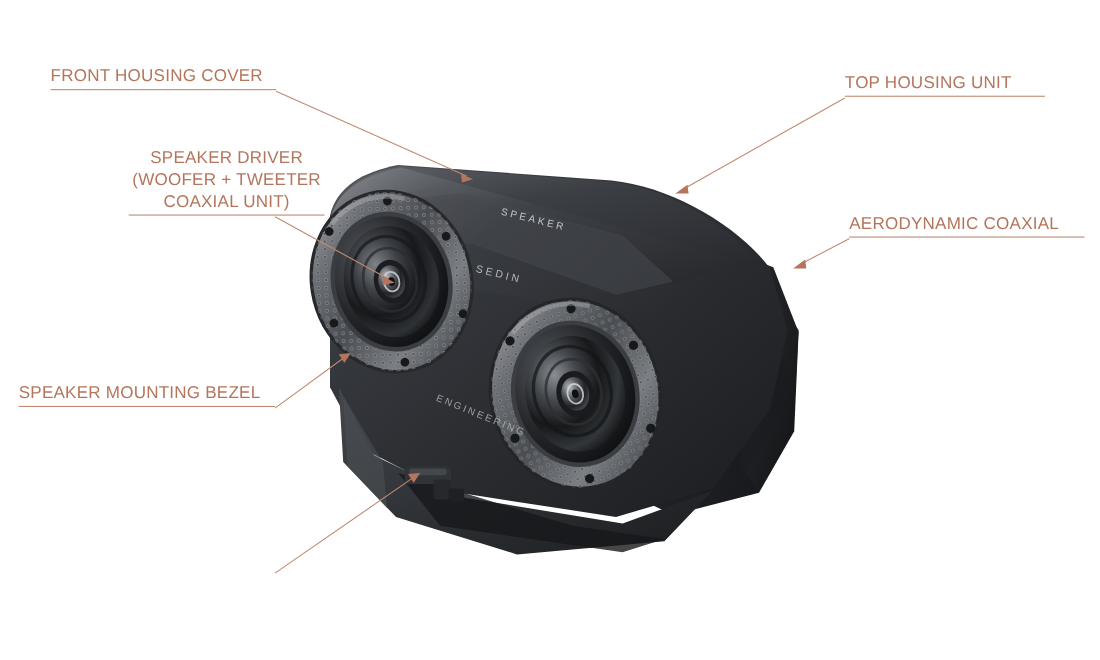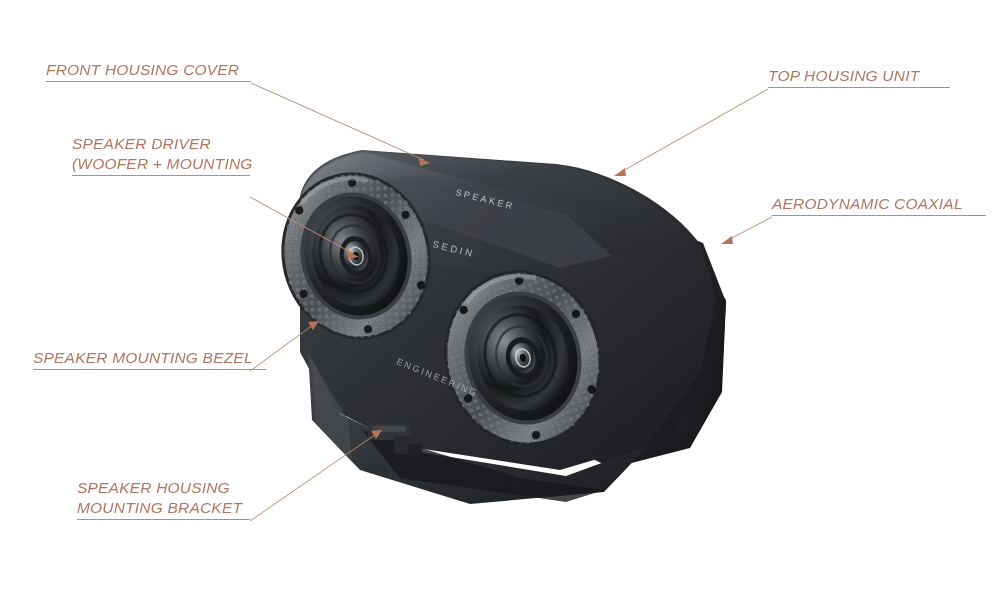--- a/index.html
+++ b/index.html
@@ -14,30 +14,29 @@
   .callout { position:absolute; }
   .callout .lbl {
     font-size:15.5px;
     letter-spacing:0.2px;
     line-height:20px;
     color:#b5755c;
     white-space:nowrap;
     font-weight:400;
     font-family:"Liberation Sans", sans-serif;
     display:block;
-    font-style:italic;
   }
   .callout .line {
     display:block;
     height:1px;
     background:#c08a72;
     margin-top:1px;
   }
   .callout.left-align { text-align:left; }
-  .callout.right-align { text-align:left; }
+  .callout.right-align { text-align:center;margin-left:45px; }
 
   .leaders { position:absolute; inset:0; pointer-events:none; }
 </style>
 </head>
 <body>
 
 <div id="stage">
 
   <svg id="artwork" viewBox="0 0 1000 600">
     <defs>
@@ -261,34 +260,30 @@
     </g>
   </svg>
 
   <div class="callout left-align" style="left:46px; top:60px; width:205px;">
     <span class="lbl">FRONT HOUSING COVER</span>
     <span class="line"></span>
   </div>
 
   <div class="callout right-align" style="left:72px; top:134px; width:178px;">
     <span class="lbl">SPEAKER DRIVER</span>
-    <span class="lbl">(WOOFER + MOUNTING</span>
-    <span class="line"></span>
-  </div>
-
-  <div class="callout left-align" style="left:17px; top:348px; width:233px;margin-left:16px;">
+    <span class="lbl">(WOOFER + TWEETER</span>
+    <span class="lbl">COAXIAL UNIT)</span>
+    <span class="line"></span>
+  </div>
+
+  <div class="callout left-align" style="left:17px; top:348px; width:233px;">
     <span class="lbl">SPEAKER MOUNTING BEZEL</span>
     <span class="line"></span>
   </div>
 
-  <div class="callout right-align" style="left:77px; top:478px; width:173px;">
-    <span class="lbl">SPEAKER HOUSING</span>
-    <span class="lbl">MOUNTING BRACKET</span>
-    <span class="line"></span>
-  </div>
 
   <div class="callout left-align" style="left:768px; top:66px; width:182px;">
     <span class="lbl">TOP HOUSING UNIT</span>
     <span class="line"></span>
   </div>
 
   <div class="callout left-align" style="left:772px; top:194px; width:214px;">
     <span class="lbl">AERODYNAMIC COAXIAL</span>
     <span class="line"></span>
   </div>

